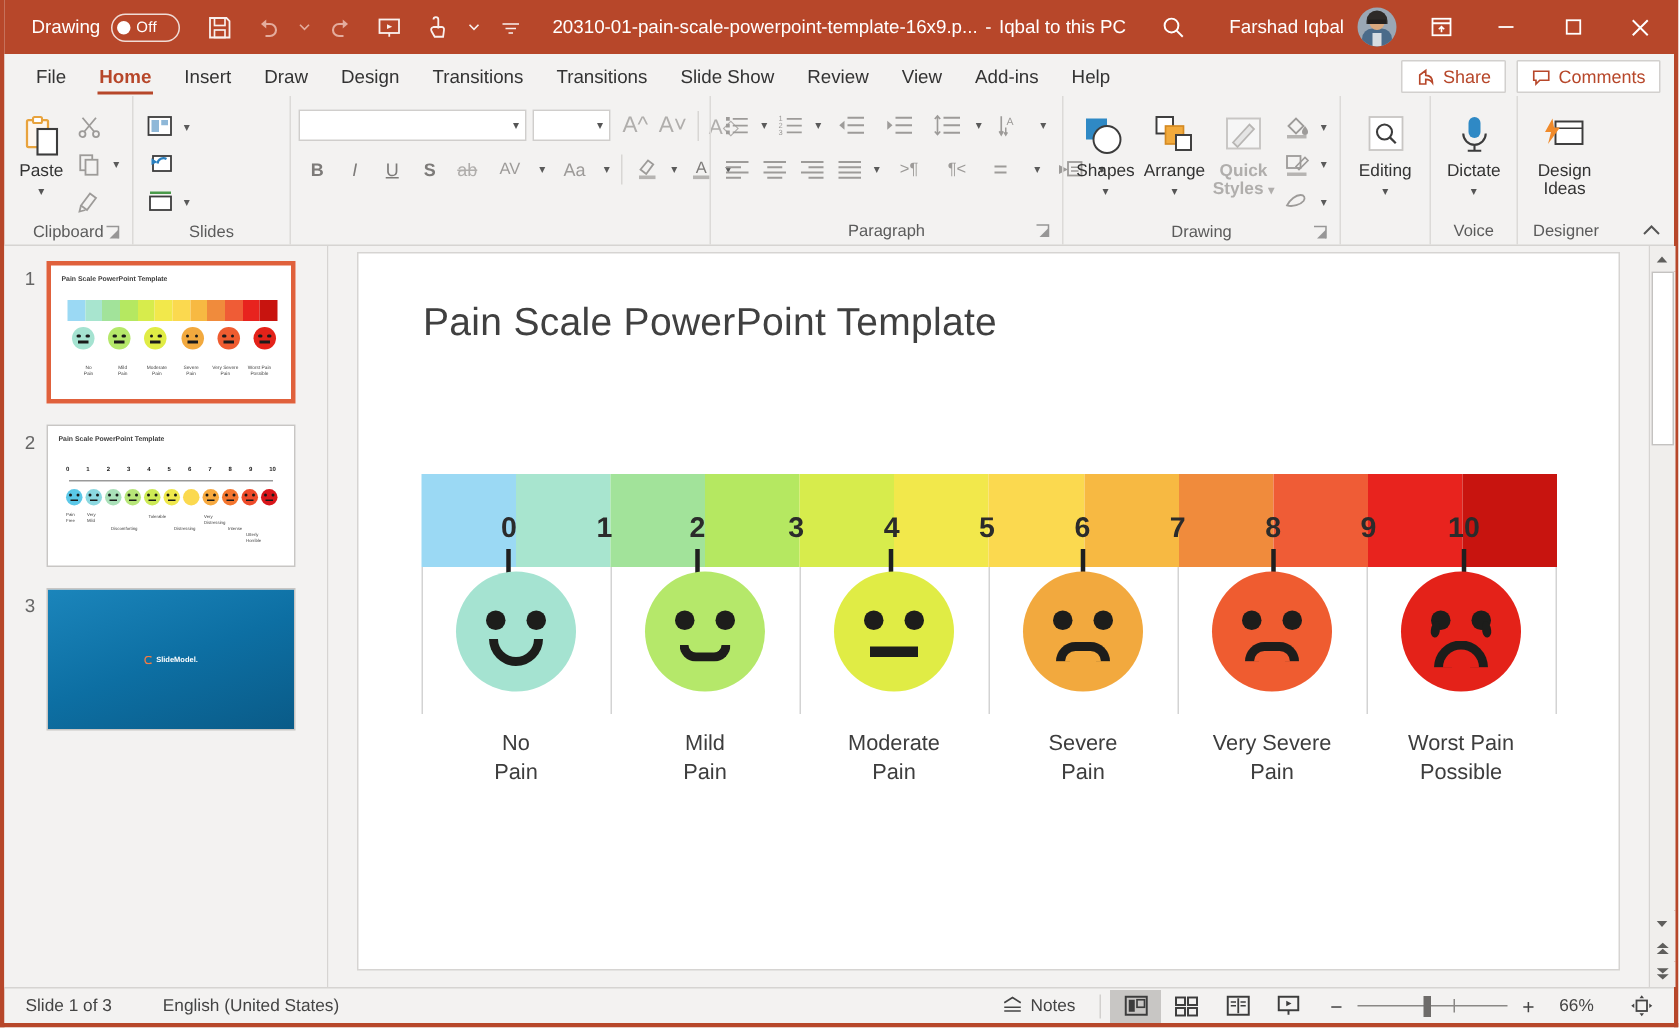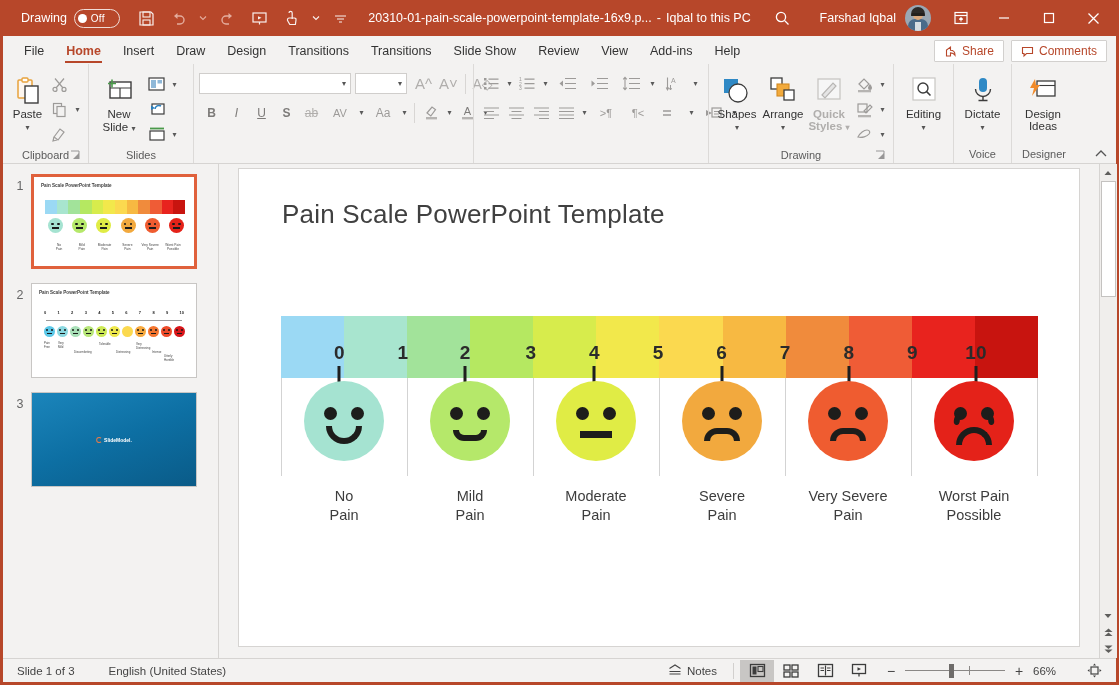--- a/index.html
+++ b/index.html
@@ -197,21 +197,21 @@
   .st-right { margin-left: auto; display: flex; align-items: center; padding-right: 10px; }
   .st-notes { display: flex; align-items: center; gap: 5px; padding: 0 10px; height: 22px; }
   .vsepst { width: 1px; height: 16px; background: #d2d0ce; margin: 0 6px; }
   .viewbtn { width: 34px; height: 22px; display: flex; align-items: center; justify-content: center; }
   .viewbtn.active { background: #c8c6c4; }
   .zoomctl { display: flex; align-items: center; gap: 7px; margin-left: 8px; }
   .zoom-track { width: 100px; height: 1.5px; background: #8a8886; position: relative; }
   .zoom-handle { position: absolute; left: 44px; top: -6px; width: 5px; height: 14px; background: #6e6c6a; }
   .zoom-mid { position: absolute; left: 64px; top: -4px; width: 1px; height: 9px; background: #8a8886;}
   .zpm { font-size: 14px; color: #444; width: 14px; text-align: center; }
-  .zlabel { width: 36px; text-align: left; font-size: 11.5px; }
+  .zlabel { width: 36px; text-align: center; font-size: 11.5px; }
   .fitbtn { width: 24px; height: 22px; display: flex; align-items: center; justify-content: center; margin-left: 6px;}
   svg { display: block; }
 </style>
 </head>
 <body>
 
 <div class="app">
 
   <div class="titlebar">
     <div class="tb-autosave">
@@ -394,34 +394,20 @@
           <svg width="11" height="11" viewBox="0 0 11 11">
               <path d="M1 1h8v8" fill="none" stroke="#666" stroke-width="1"></path>
               <path d="M9 9 3 9 9 3z" fill="#666"></path>
             </svg>
         </span>
       </div>
     </div>
 
     <div class="grp" style="width:105px">
       <div class="grp-body">
-        <div class="bigbtn" style="width:50px">
-          <span class="ic">
-            <svg width="30" height="28" viewBox="0 0 30 28">
-                <rect x="6" y="5" width="21" height="16" fill="#fff" stroke="#3c3c3c" stroke-width="1.4"></rect>
-                <path d="M6 11h21M16 11v10" stroke="#3c3c3c" stroke-width="1.2"></path>
-                <path d="M4 6.5h8M8 2.5v8" stroke="#4a9a4a" stroke-width="1.6"></path>
-              </svg>
-          </span>
-          <span style="line-height:13px">
-            <span>New</span><br>
-            <span>Slide</span>
-            <span style="font-size:8px;color:#555">▾</span>
-          </span>
-        </div>
         <div class="smallcol">
           <div class="smrow">
             <span class="smbtn">
               <svg width="19" height="17" viewBox="0 0 19 17">
                   <rect x="2" y="2" width="15" height="12" fill="#fff" stroke="#3c3c3c" stroke-width="1.2"></rect>
                   <rect x="4" y="4" width="5" height="8" fill="#8fb8d8"></rect>
                   <rect x="10.5" y="4" width="4.5" height="3.5" fill="#8fb8d8"></rect>
                 </svg>
             </span>
             <span class="caret">▾</span>
@@ -579,20 +565,29 @@
           <span style="flex:1"></span>
           <span class="smbtn wide">
             <svg width="19" height="16" viewBox="0 0 19 16">
                 <path d="M2 11 8 8l-6-3z" fill="#9d9b99"></path>
                 <rect x="8" y="3" width="9" height="9" fill="none" stroke="#9d9b99" stroke-width="1.2"></rect>
                 <path d="M10 6.5h5M10 9h5" stroke="#9d9b99" stroke-width="1"></path>
               </svg>
           </span>
           <span class="caret">▾</span>
         </div>
+      </div>
+      <div class="grp-label">
+        <span>Paragraph</span>
+        <span class="dlg">
+          <svg width="11" height="11" viewBox="0 0 11 11">
+              <path d="M1 1h8v8" fill="none" stroke="#666" stroke-width="1"></path>
+              <path d="M9 9 3 9 9 3z" fill="#666"></path>
+            </svg>
+        </span>
       </div>
     </div>
 
     <div class="grp" style="width:185px">
       <div class="grp-body">
         <div class="bigbtn">
           <span class="ic">
             <svg width="32" height="30" viewBox="0 0 32 30">
                 <rect x="3" y="3" width="14" height="14" fill="#2f89c5"></rect>
                 <circle cx="17" cy="17" r="9" fill="#fff" stroke="#3c3c3c" stroke-width="1.3"></circle>

